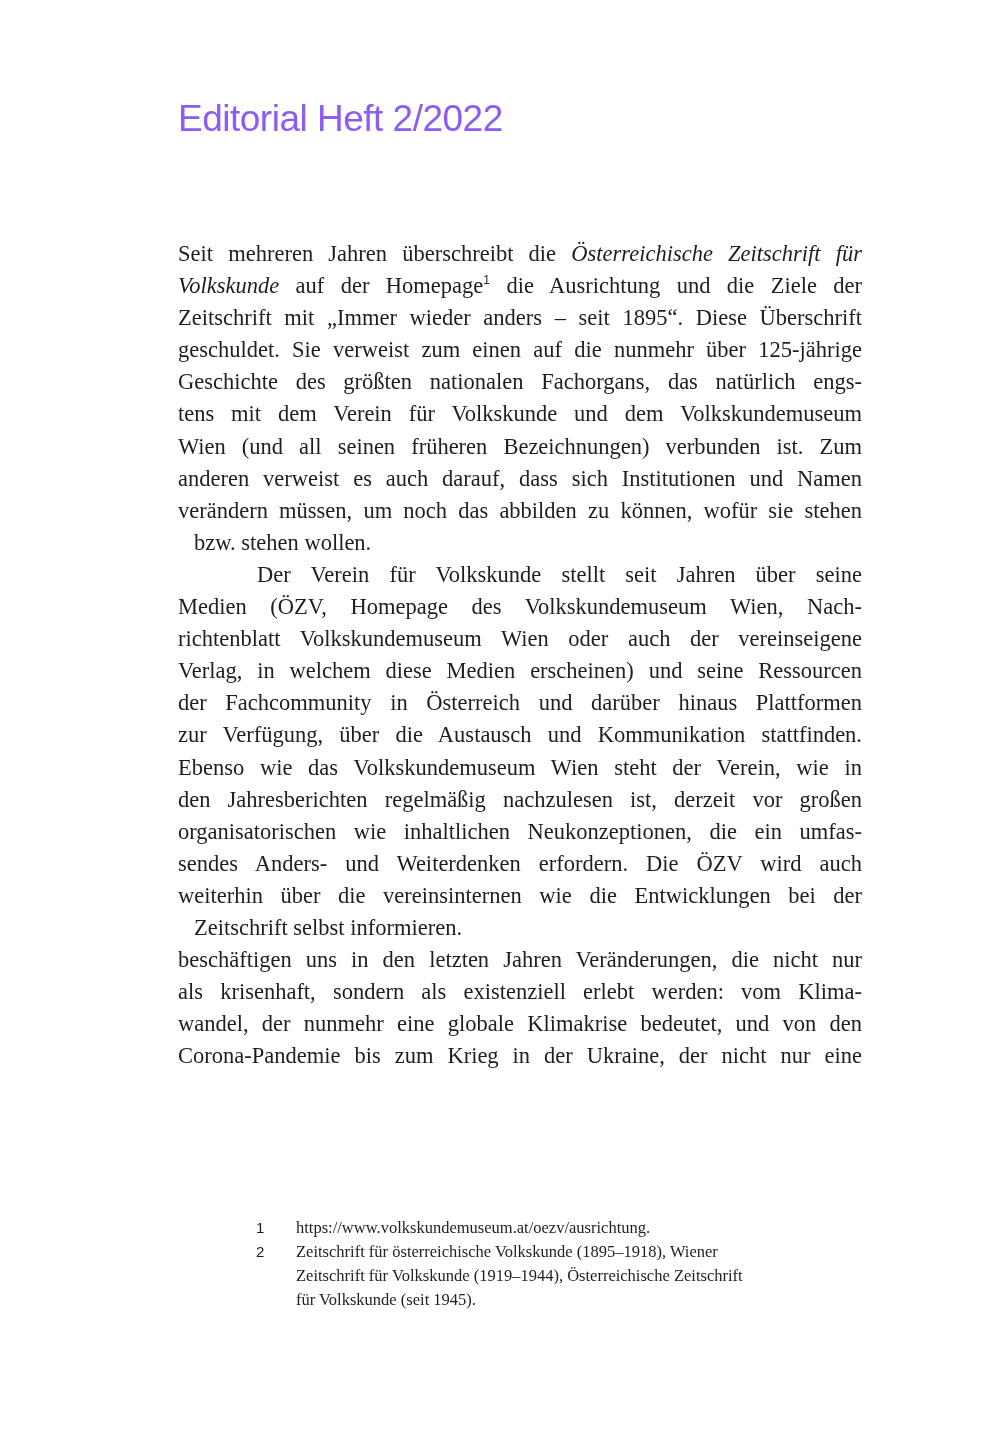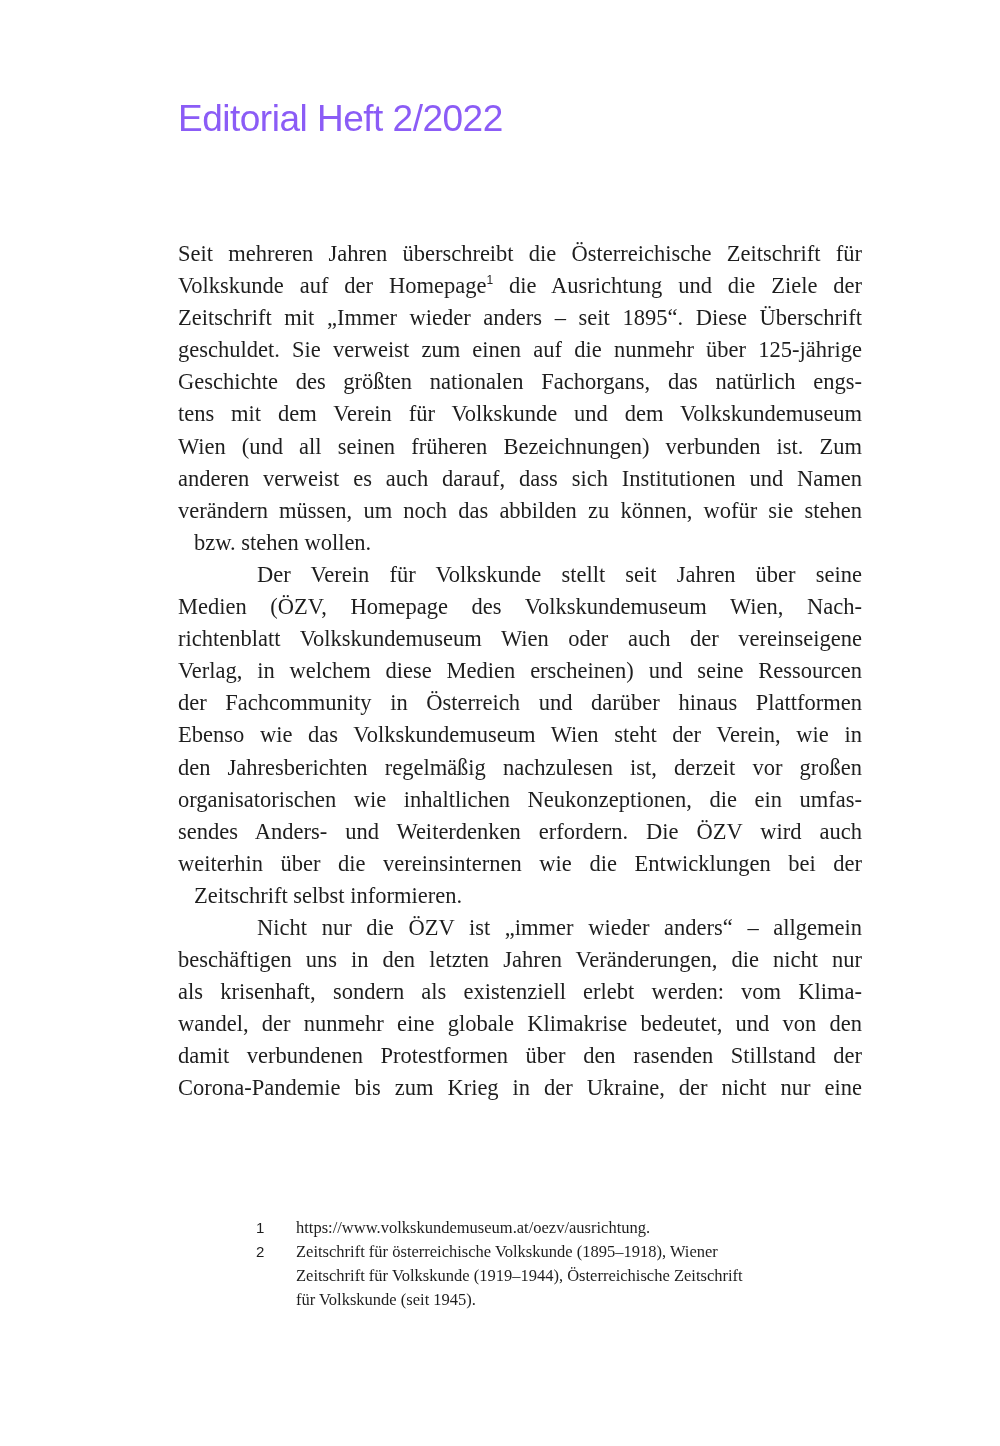--- a/index.html
+++ b/index.html
@@ -11,21 +11,21 @@
     color: #8b5cf6; margin: 0; white-space: nowrap;
   }
   .body {
     position: absolute; left: 178px; top: 238px; width: 684px;
     font-family: "Liberation Serif", serif;
     font-size: 22.5px; line-height: 32.1px; color: #1e1e1e;
   }
   .line { display: block; height: 32.1px; white-space: nowrap; text-align: justify; text-align-last: justify; }
   .line.last { text-align-last: left; margin-left: 16px; }
   .line.indent { padding-left: 79px; }
-  .it { }
+  .it { font-style: italic; }
   sup.fn { font-size: 12px; vertical-align: 9px; line-height: 0; font-family: "Liberation Sans", sans-serif; }
   .footnotes {
     position: absolute; left: 256px; top: 1216px; width: 560px;
     font-family: "Liberation Serif", serif; font-size: 16.5px; line-height: 24px; color: #1e1e1e;
   }
   .fn-item { display: flex; }
   .fn-num { width: 40px; flex: none; font-family: "Liberation Sans", sans-serif; font-size: 15px; }
   .fn-text { flex: 1; }
 </style>
 </head>
@@ -42,31 +42,30 @@
   <span class="line">tens mit dem Verein für Volkskunde und dem Volkskundemuseum</span>
   <span class="line">Wien (und all seinen früheren Bezeichnungen) verbunden ist. Zum</span>
   <span class="line">anderen verweist es auch darauf, dass sich Institutionen und Namen</span>
   <span class="line">verändern müssen, um noch das abbilden zu können, wofür sie stehen</span>
   <span class="line last">bzw. stehen wollen.</span>
   <span class="line indent">Der Verein für Volkskunde stellt seit Jahren über seine</span>
   <span class="line">Medien (ÖZV, Homepage des Volkskundemuseum Wien, Nach-</span>
   <span class="line">richtenblatt Volkskundemuseum Wien oder auch der vereinseigene</span>
   <span class="line">Verlag, in welchem diese Medien erscheinen) und seine Ressourcen</span>
   <span class="line">der Fachcommunity in Österreich und darüber hinaus Plattformen</span>
+  <span class="line">zur Verfügung, über die Austausch und Kommunikation stattfinden.</span>
   <span class="line">Ebenso wie das Volkskundemuseum Wien steht der Verein, wie in</span>
   <span class="line">den Jahresberichten regelmäßig nachzulesen ist, derzeit vor großen</span>
   <span class="line">organisatorischen wie inhaltlichen Neukonzeptionen, die ein umfas-</span>
   <span class="line">sendes Anders- und Weiterdenken erfordern. Die ÖZV wird auch</span>
   <span class="line">weiterhin über die vereinsinternen wie die Entwicklungen bei der</span>
   <span class="line last">Zeitschrift selbst informieren.</span>
-  <span class="line indent">Nicht nur die ÖZV ist „immer wieder anders“ – allgemein</span>
   <span class="line">beschäftigen uns in den letzten Jahren Veränderungen, die nicht nur</span>
   <span class="line">als krisenhaft, sondern als existenziell erlebt werden: vom Klima-</span>
   <span class="line">wandel, der nunmehr eine globale Klimakrise bedeutet, und von den</span>
-  <span class="line">damit verbundenen Protestformen über den rasenden Stillstand der</span>
   <span class="line">Corona-Pandemie bis zum Krieg in der Ukraine, der nicht nur eine</span>
 </div>
 
 <div class="footnotes">
   <div class="fn-item">
     <span class="fn-num">1</span>
     <span class="fn-text">https://www.volkskundemuseum.at/oezv/ausrichtung.</span>
   </div>
   <div class="fn-item">
     <span class="fn-num">2</span>

